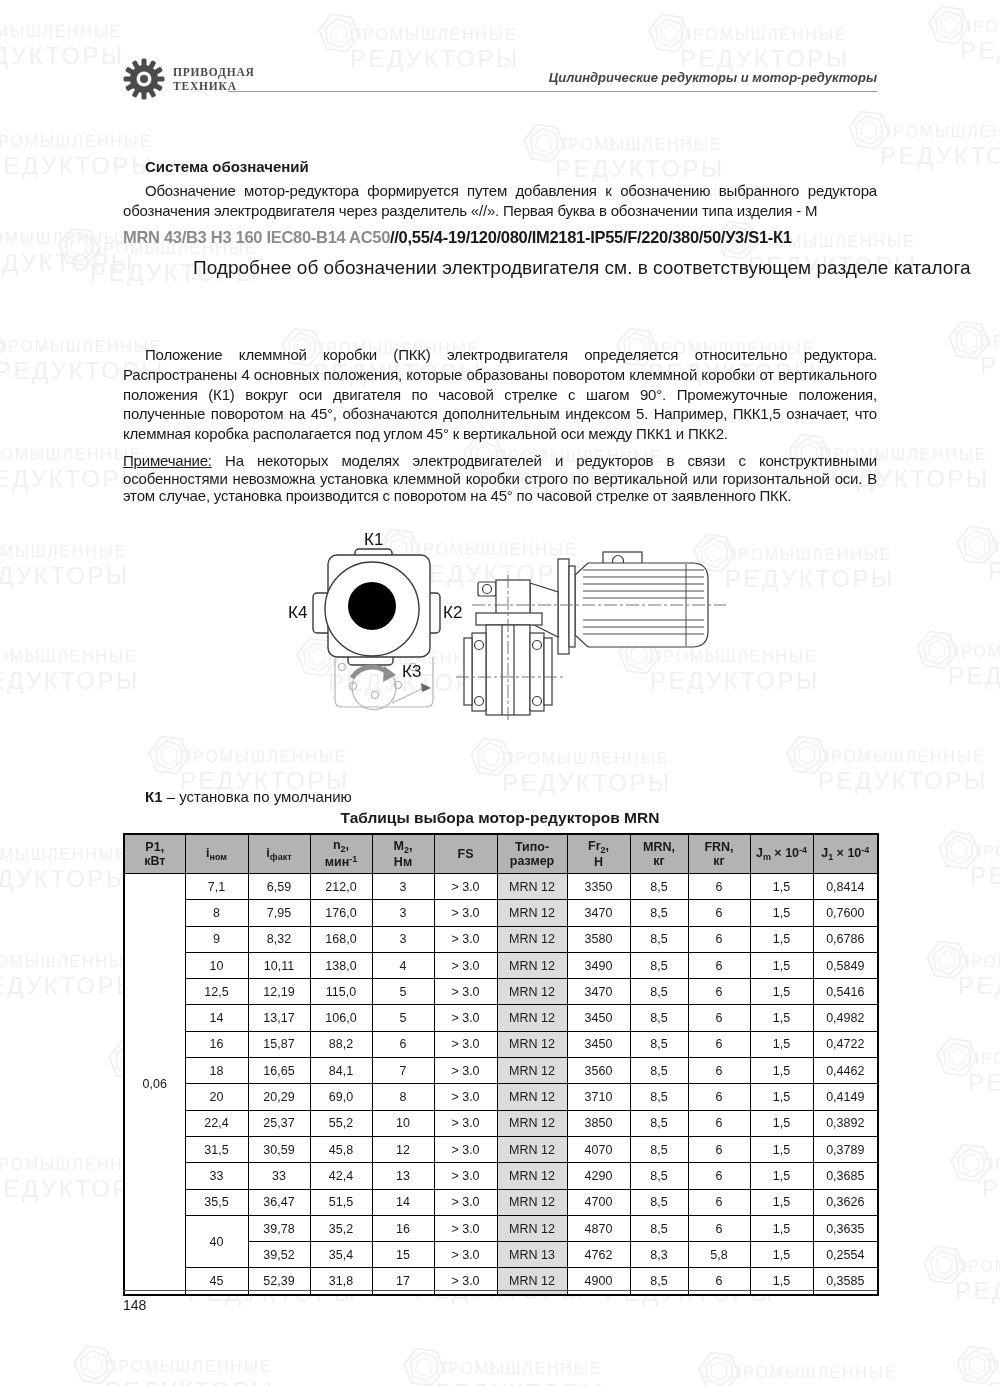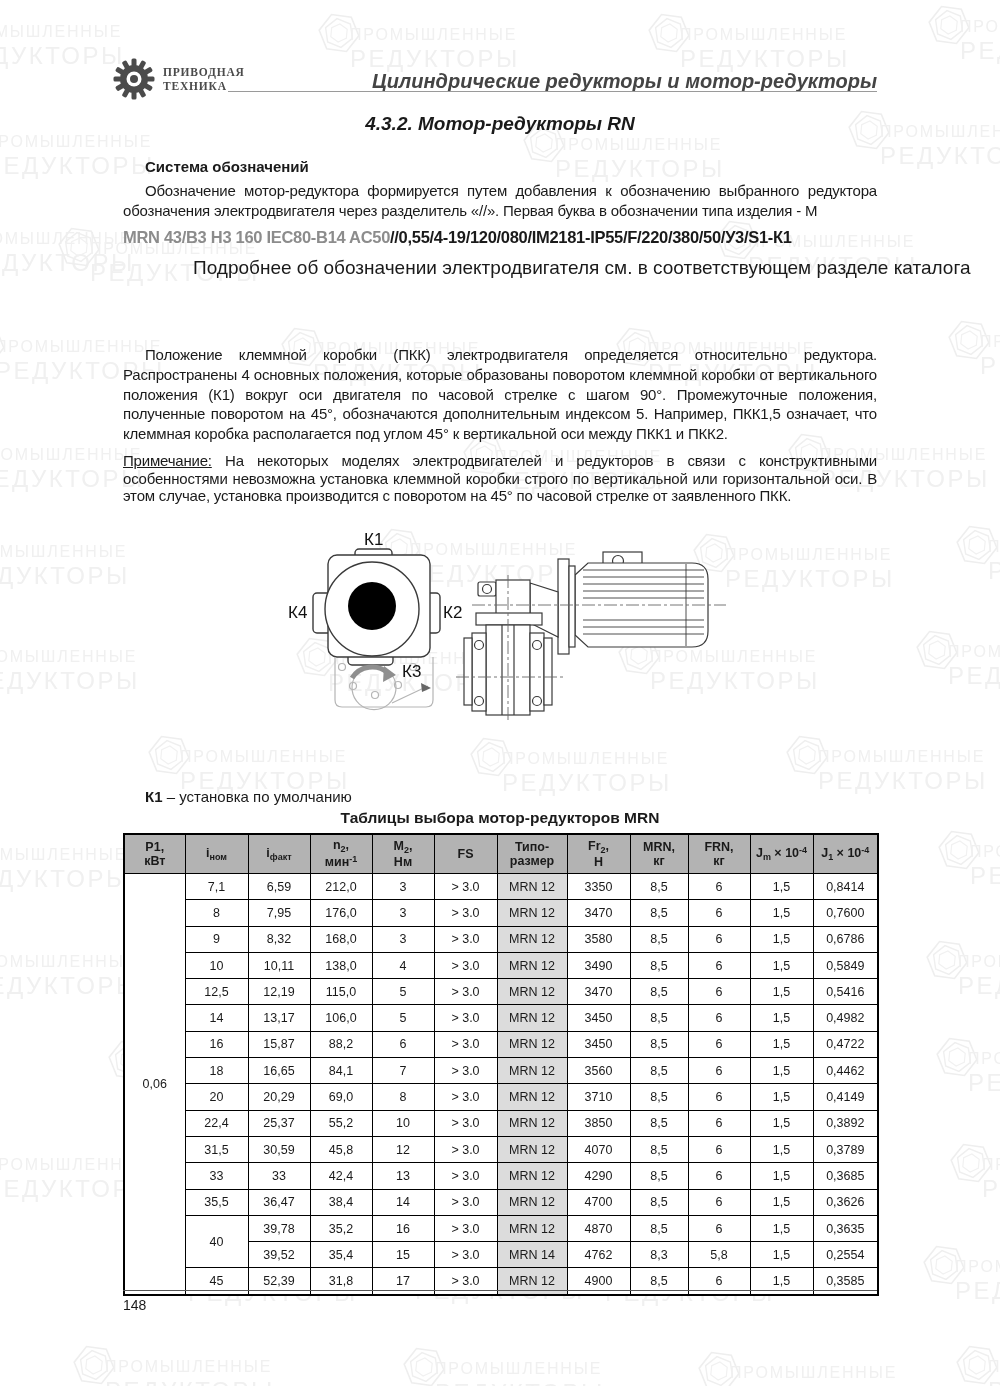--- a/index.html
+++ b/index.html
@@ -5,25 +5,25 @@
   html,body{margin:0;padding:0;background:#fff;}
   #page{position:relative;width:1000px;height:1386px;background:#fff;overflow:hidden;
         font-family:"Liberation Sans",sans-serif;color:#1a1a1a;}
   
   .wm{position:absolute;width:270px;height:72px;pointer-events:none;}
   .wm svg{position:absolute;left:-4px;top:-8px;}
   .wm .t{position:absolute;left:30px;top:8px;color:#f0f0f0;white-space:nowrap;}
   .wm .l1{font-size:16px;letter-spacing:1.8px;}
   .wm .l2{font-size:24px;letter-spacing:2.5px;margin-top:1px;}
   
-  .logo{position:absolute;left:111px;top:56px;display:flex;align-items:center;}
+  .logo{position:absolute;left:121px;top:56px;display:flex;align-items:center;}
   .logo .txt{margin-left:6px;font-family:"Liberation Serif",serif;font-weight:bold;
              font-size:11.5px;letter-spacing:.8px;color:#4b4b4b;line-height:14px;}
   .hsub{position:absolute;right:123px;top:70px;font-style:italic;font-weight:600;
-        font-size:20px;color:#444;}
+        font-size:13px;color:#444;}
   .hrule{position:absolute;left:228px;top:91px;width:649px;height:1px;background:#9a9a9a;}
   .ptitle{position:absolute;left:123px;top:113px;width:754px;text-align:center;
           font-weight:bold;font-style:italic;font-size:19px;}
   
   .bodytxt{position:absolute;left:123px;width:754px;font-size:15px;line-height:19.5px;
            text-align:justify;letter-spacing:-.2px;}
   .sechead{position:absolute;left:145px;top:158px;font-weight:bold;font-size:15px;}
   .indent{text-indent:22px;}
   .desig{position:absolute;left:123px;top:228px;font-weight:bold;font-size:16.5px;
          letter-spacing:-.3px;white-space:nowrap;}
@@ -611,21 +611,20 @@
       </g>
     </svg>
     <div class="txt">
       <div>ПРИВОДНАЯ</div>
       <div>ТЕХНИКА</div>
     </div>
   </div>
   <div class="hsub">Цилиндрические  редукторы и мотор-редукторы</div>
   <div class="hrule"></div>
 
-  <div class="ptitle">4.3.2. Мотор-редукторы RN</div>
 
   <div class="sechead">Система обозначений</div>
 
   <div class="bodytxt indent" style="top:181px">Обозначение мотор-редуктора формируется путем добавления к обозначению выбранного редуктора обозначения электродвигателя через разделитель «//». Первая буква в обозначении типа изделия - М</div>
 
   <div class="desig">
     <span class="gray">MRN 43/B3 H3 160 IEC80-B14 AC50</span><span>//0,55/4-19/120/080/IM2181-IP55/F/220/380/50/У3/S1-К1</span>
   </div>
 
   <div class="refnote">Подробнее об обозначении электродвигателя см. в соответствующем разделе каталога</div>
@@ -899,21 +898,21 @@
           <td class="size">MRN 12</td>
           <td>4290</td>
           <td>8,5</td>
           <td>6</td>
           <td>1,5</td>
           <td>0,3685</td>
         </tr>
         <tr>
           <td>35,5</td>
           <td>36,47</td>
-          <td>38,4</td>
+          <td>51,5</td>
           <td>14</td>
           <td>&gt; 3.0</td>
           <td class="size">MRN 12</td>
           <td>4700</td>
           <td>8,5</td>
           <td>6</td>
           <td>1,5</td>
           <td>0,3626</td>
         </tr>
         <tr>
@@ -927,21 +926,21 @@
           <td>8,5</td>
           <td>6</td>
           <td>1,5</td>
           <td>0,3635</td>
         </tr>
         <tr>
           <td>39,52</td>
           <td>35,4</td>
           <td>15</td>
           <td>&gt; 3.0</td>
-          <td class="size">MRN 14</td>
+          <td class="size">MRN 13</td>
           <td>4762</td>
           <td>8,3</td>
           <td>5,8</td>
           <td>1,5</td>
           <td>0,2554</td>
         </tr>
         <tr>
           <td>45</td>
           <td>52,39</td>
           <td>31,8</td>

